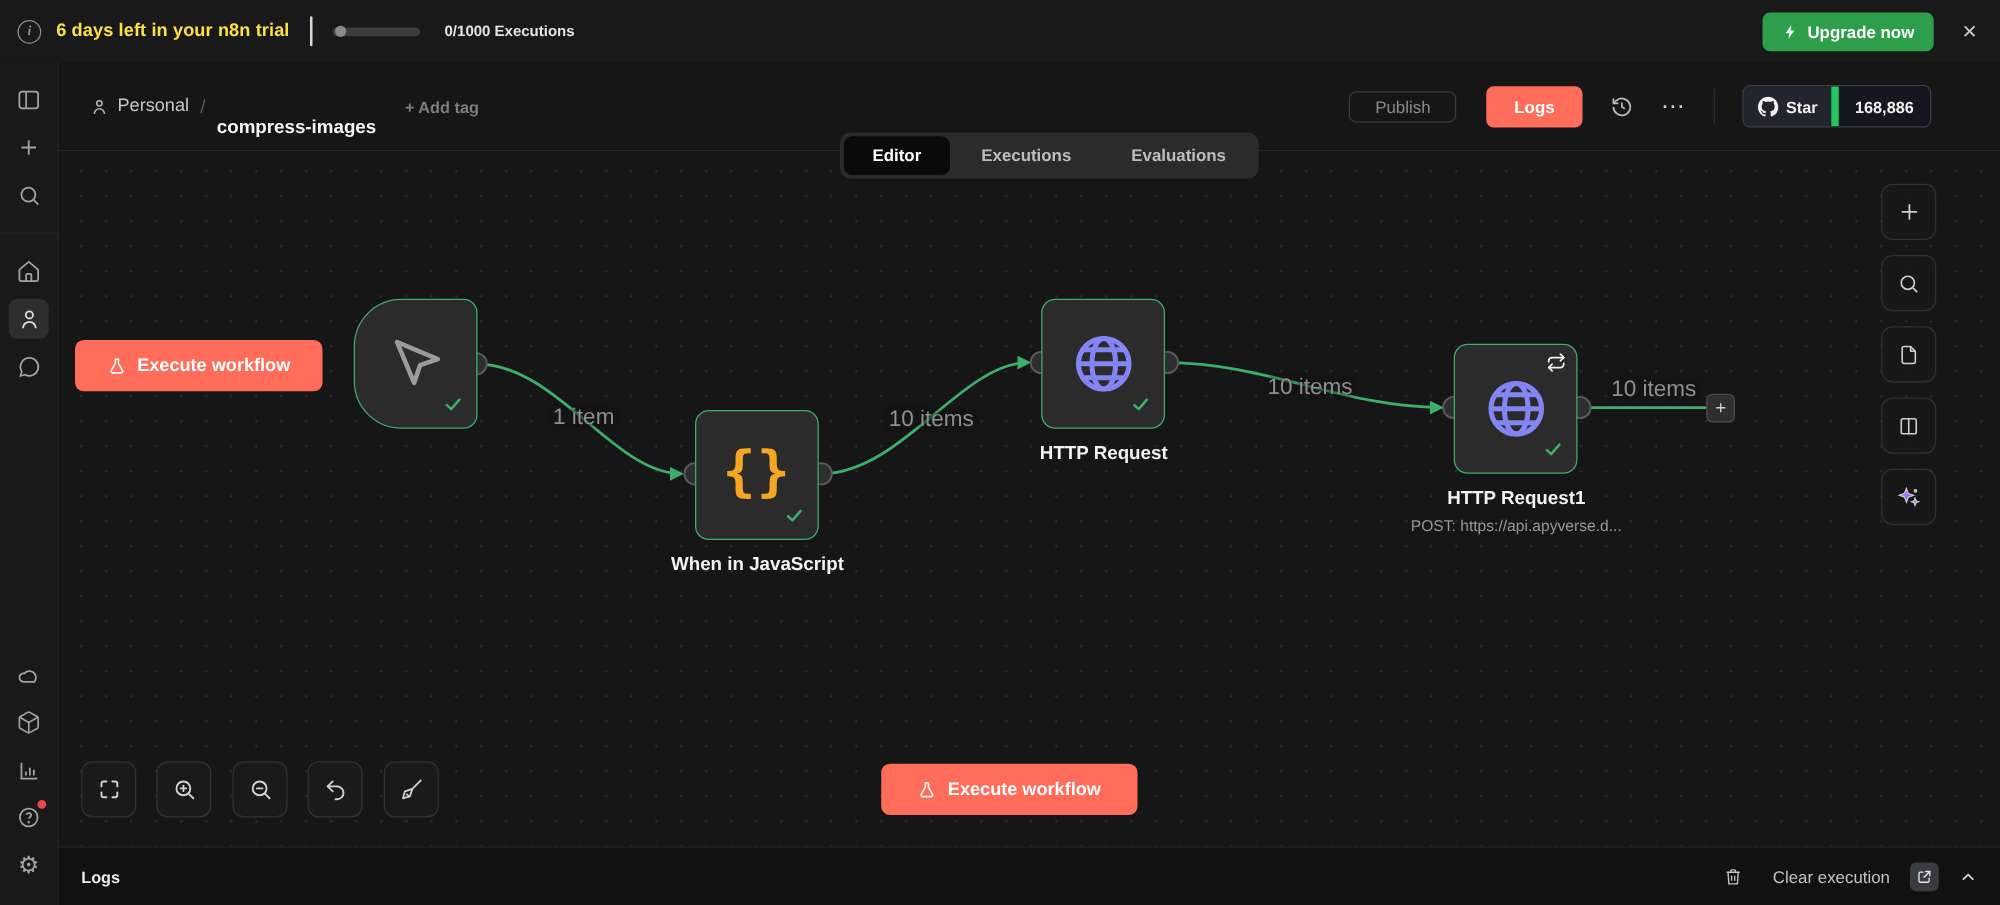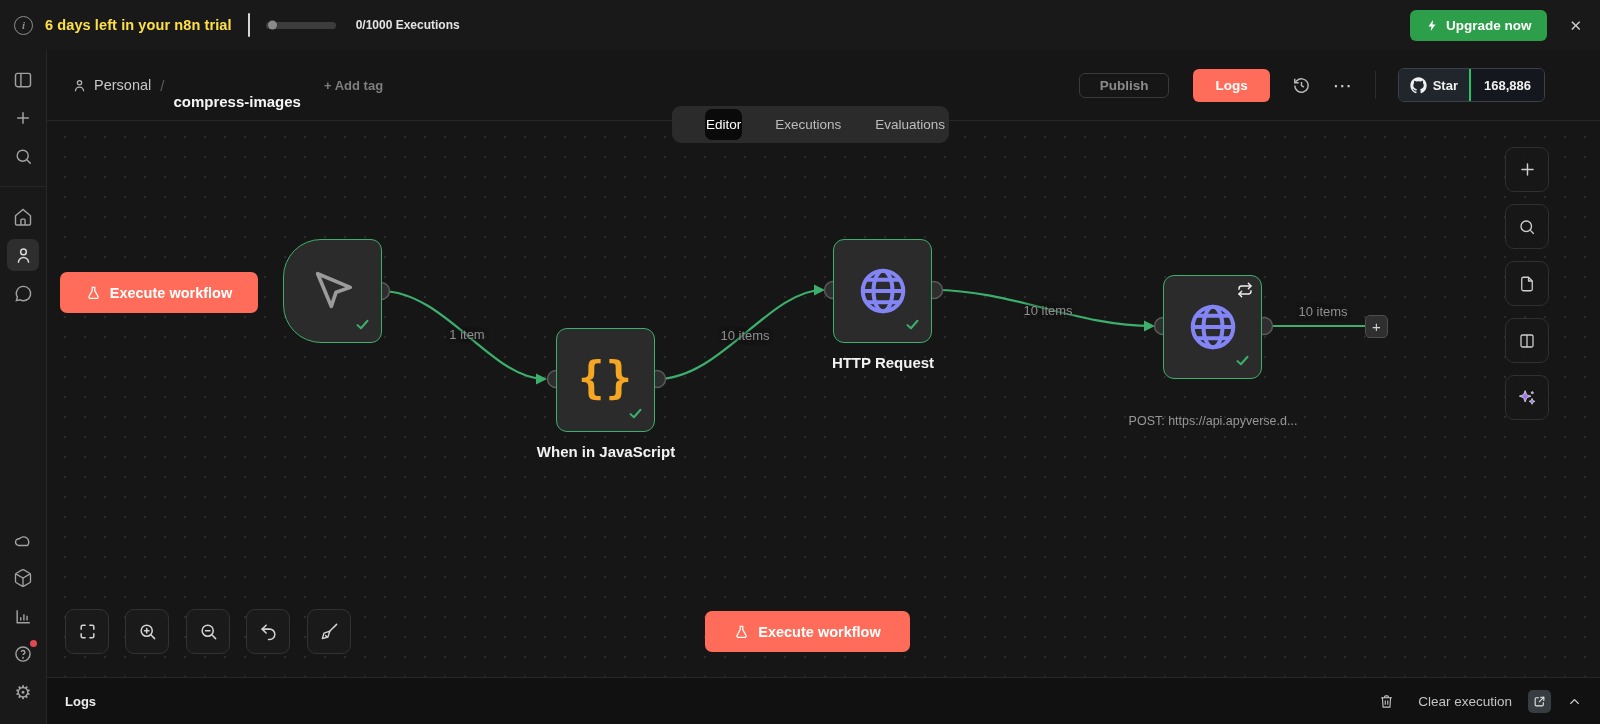--- a/index.html
+++ b/index.html
@@ -46,46 +46,46 @@
   
   .wf-header { height:71px; background:#161616; border-bottom:1px solid #272727;
                display:flex; align-items:center; padding:0 55px 0 25px; flex:0 0 auto; }
   .crumbs { display:flex; align-items:center; gap:9px; }
   .crumb-proj { color:#c7c7c7; font-size:14.5px; display:flex; align-items:center; gap:7px; cursor:pointer;}
   .crumb-sep { color:#5a5a5a; font-size:15px; }
   .crumb-wf { color:#f5f5f5; font-size:15px; font-weight:600; cursor:text;margin-top:32px; }
   .add-tag { color:#7e7e7e; font-size:13px; font-weight:600; margin-left:14px; cursor:pointer; }
   .hdr-actions { margin-left:auto; display:flex; align-items:center; gap:22px; }
   .btn-publish { background:transparent; border:1px solid #3a3a3a; color:#8b8b8b;
-                 font-size:13.5px; font-weight:700; border-radius:6px; padding:4px 20px; cursor:pointer; }
+                 font-size:13.5px; font-weight:400; border-radius:6px; padding:4px 20px; cursor:pointer; }
   .btn-save { background:#ff6d5a; border:none; color:#fff; font-size:13.5px; font-weight:700;
               border-radius:6px; padding:9px 22px; cursor:pointer; margin-left:2px; }
   .hdr-icon { color:#b9b9b9; cursor:pointer; display:flex; align-items:center; }
   .dots-h { font-size:19px; color:#cfcfcf; letter-spacing:1px; cursor:pointer; }
   .hdr-divider { width:1px; height:28px; background:#2c2c2c; }
   .gh-widget { display:flex; align-items:stretch; border:1px solid #3a414d; border-radius:6px;
                overflow:hidden; cursor:pointer; height:34px; }
   .gh-star { display:flex; align-items:center; gap:6px; background:#21262d; color:#f0f0f0;
              font-size:13px; font-weight:700; padding:0 11px; }
   .gh-count { display:flex; align-items:center; background:#14181e; color:#f0f0f0;
-              font-size:13px; font-weight:700; padding:0 13px; border-left:2px solid #22c55e; }
+              font-size:13px; font-weight:700; padding:0 13px; border-left:6px solid #22c55e; }
 
   
   .tab-switcher { position:absolute; top:56px; left:625px; z-index:30; background:#2b2b2b;
                   border-radius:9px; padding:3px; display:flex; gap:2px; }
-  .tab { font-size:13.5px; font-weight:400; color:#bdbdbd; padding:8px 1px; border-radius:7px;
-         cursor:pointer; white-space:nowrap;margin-left:30px; }
+  .tab { font-size:13.5px; font-weight:700; color:#bdbdbd; padding:8px 23px; border-radius:7px;
+         cursor:pointer; white-space:nowrap; }
   .tab.active { background:#0a0a0a; color:#ffffff; }
 
   
   .canvas { flex:1; position:relative; background:#161616;
             background-image:radial-gradient(circle,#2c2c2c 1.1px,transparent 1.1px);
             background-size:20px 20px; background-position:8px 6px; overflow:hidden; }
   .conn-svg { position:absolute; inset:0; pointer-events:none; }
-  .conn-label { position:absolute; color:#8f8f8f; font-size:13px; transform:translate(-50%,-50%);
+  .conn-label { position:absolute; color:#8f8f8f; font-size:18px; transform:translate(-50%,-50%);
                 text-shadow:0 0 4px #161616, 0 0 4px #161616; white-space:nowrap; }
 
   .node { position:absolute; width:99px; height:104px; background:#2b2b2b;
           border:1.7px solid #3daf6d; border-radius:11px; cursor:pointer; }
   .node.trigger { border-radius:38px 11px 11px 38px; }
   .node-icon { position:absolute; inset:0; display:flex; align-items:center; justify-content:center; }
   .node-check { position:absolute; right:10px; bottom:6px; }
   .node-retry { position:absolute; right:8px; top:6px; }
   .code-glyph { color:#f5a623; font-size:44px; font-weight:700; letter-spacing:1px;
                 font-family:"DejaVu Sans Mono",monospace; margin-top:-6px; }
@@ -357,20 +357,21 @@
                 <line x1="3" y1="12" x2="21" y2="12"></line>
                 <path d="M4.6 7h14.8M4.6 17h14.8"></path>
               </svg>
           </div>
           <div class="node-check">
             <svg width="17" height="15" viewBox="0 0 24 24" fill="none" stroke="#3daf6d" stroke-width="3.2" stroke-linecap="round" stroke-linejoin="round">
                 <polyline points="4 13 9.5 18 20 6"></polyline>
               </svg>
           </div>
         </div>
+        <div class="node-label" style="left:1046px; top:268px; width:240px;">HTTP Request1</div>
         <div class="node-sub" style="left:1046px; top:293px; width:240px;">POST: https://api.apyverse.d...</div>
 
         <div class="plus-endpoint" style="left:1318px; top:194px;">
           <span>+</span>
         </div>
 
         <div class="canvas-ctl" style="left:18px; top:488px;">
           <svg width="19" height="19" viewBox="0 0 24 24" fill="none" stroke-width="1.9" stroke-linecap="round">
               <path d="M4 9V6a2 2 0 0 1 2-2h3"></path>
               <path d="M15 4h3a2 2 0 0 1 2 2v3"></path>

